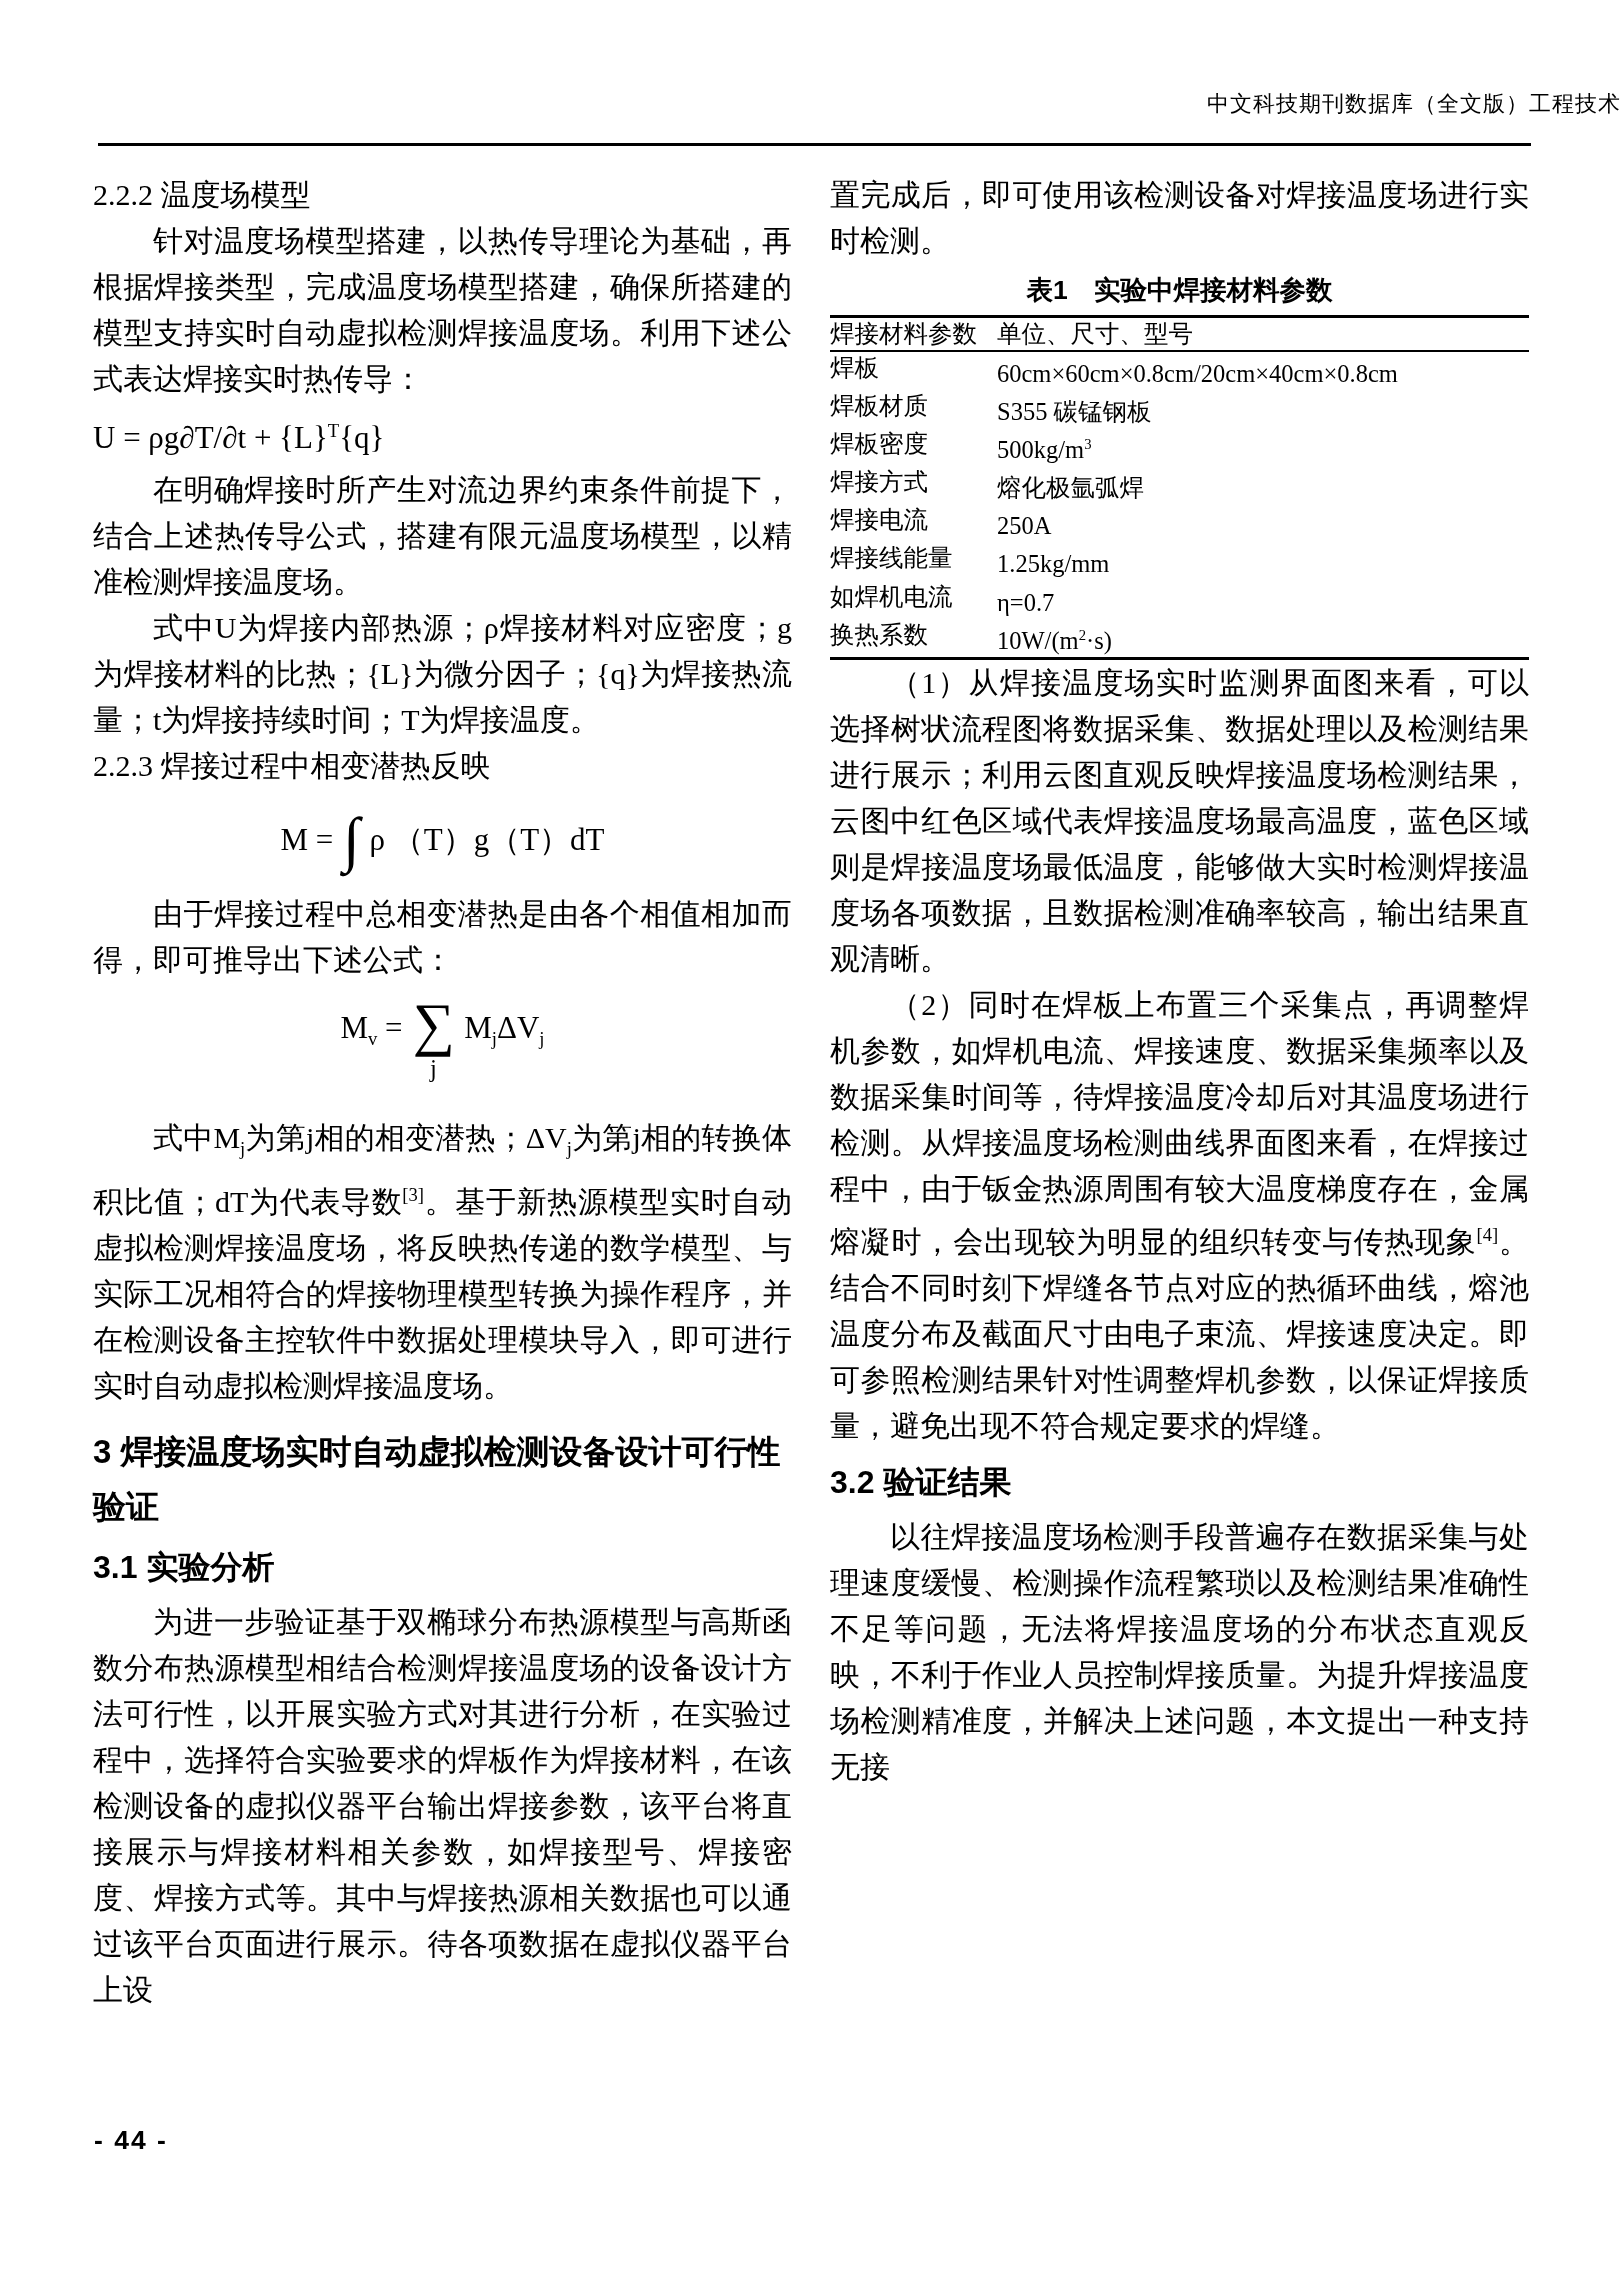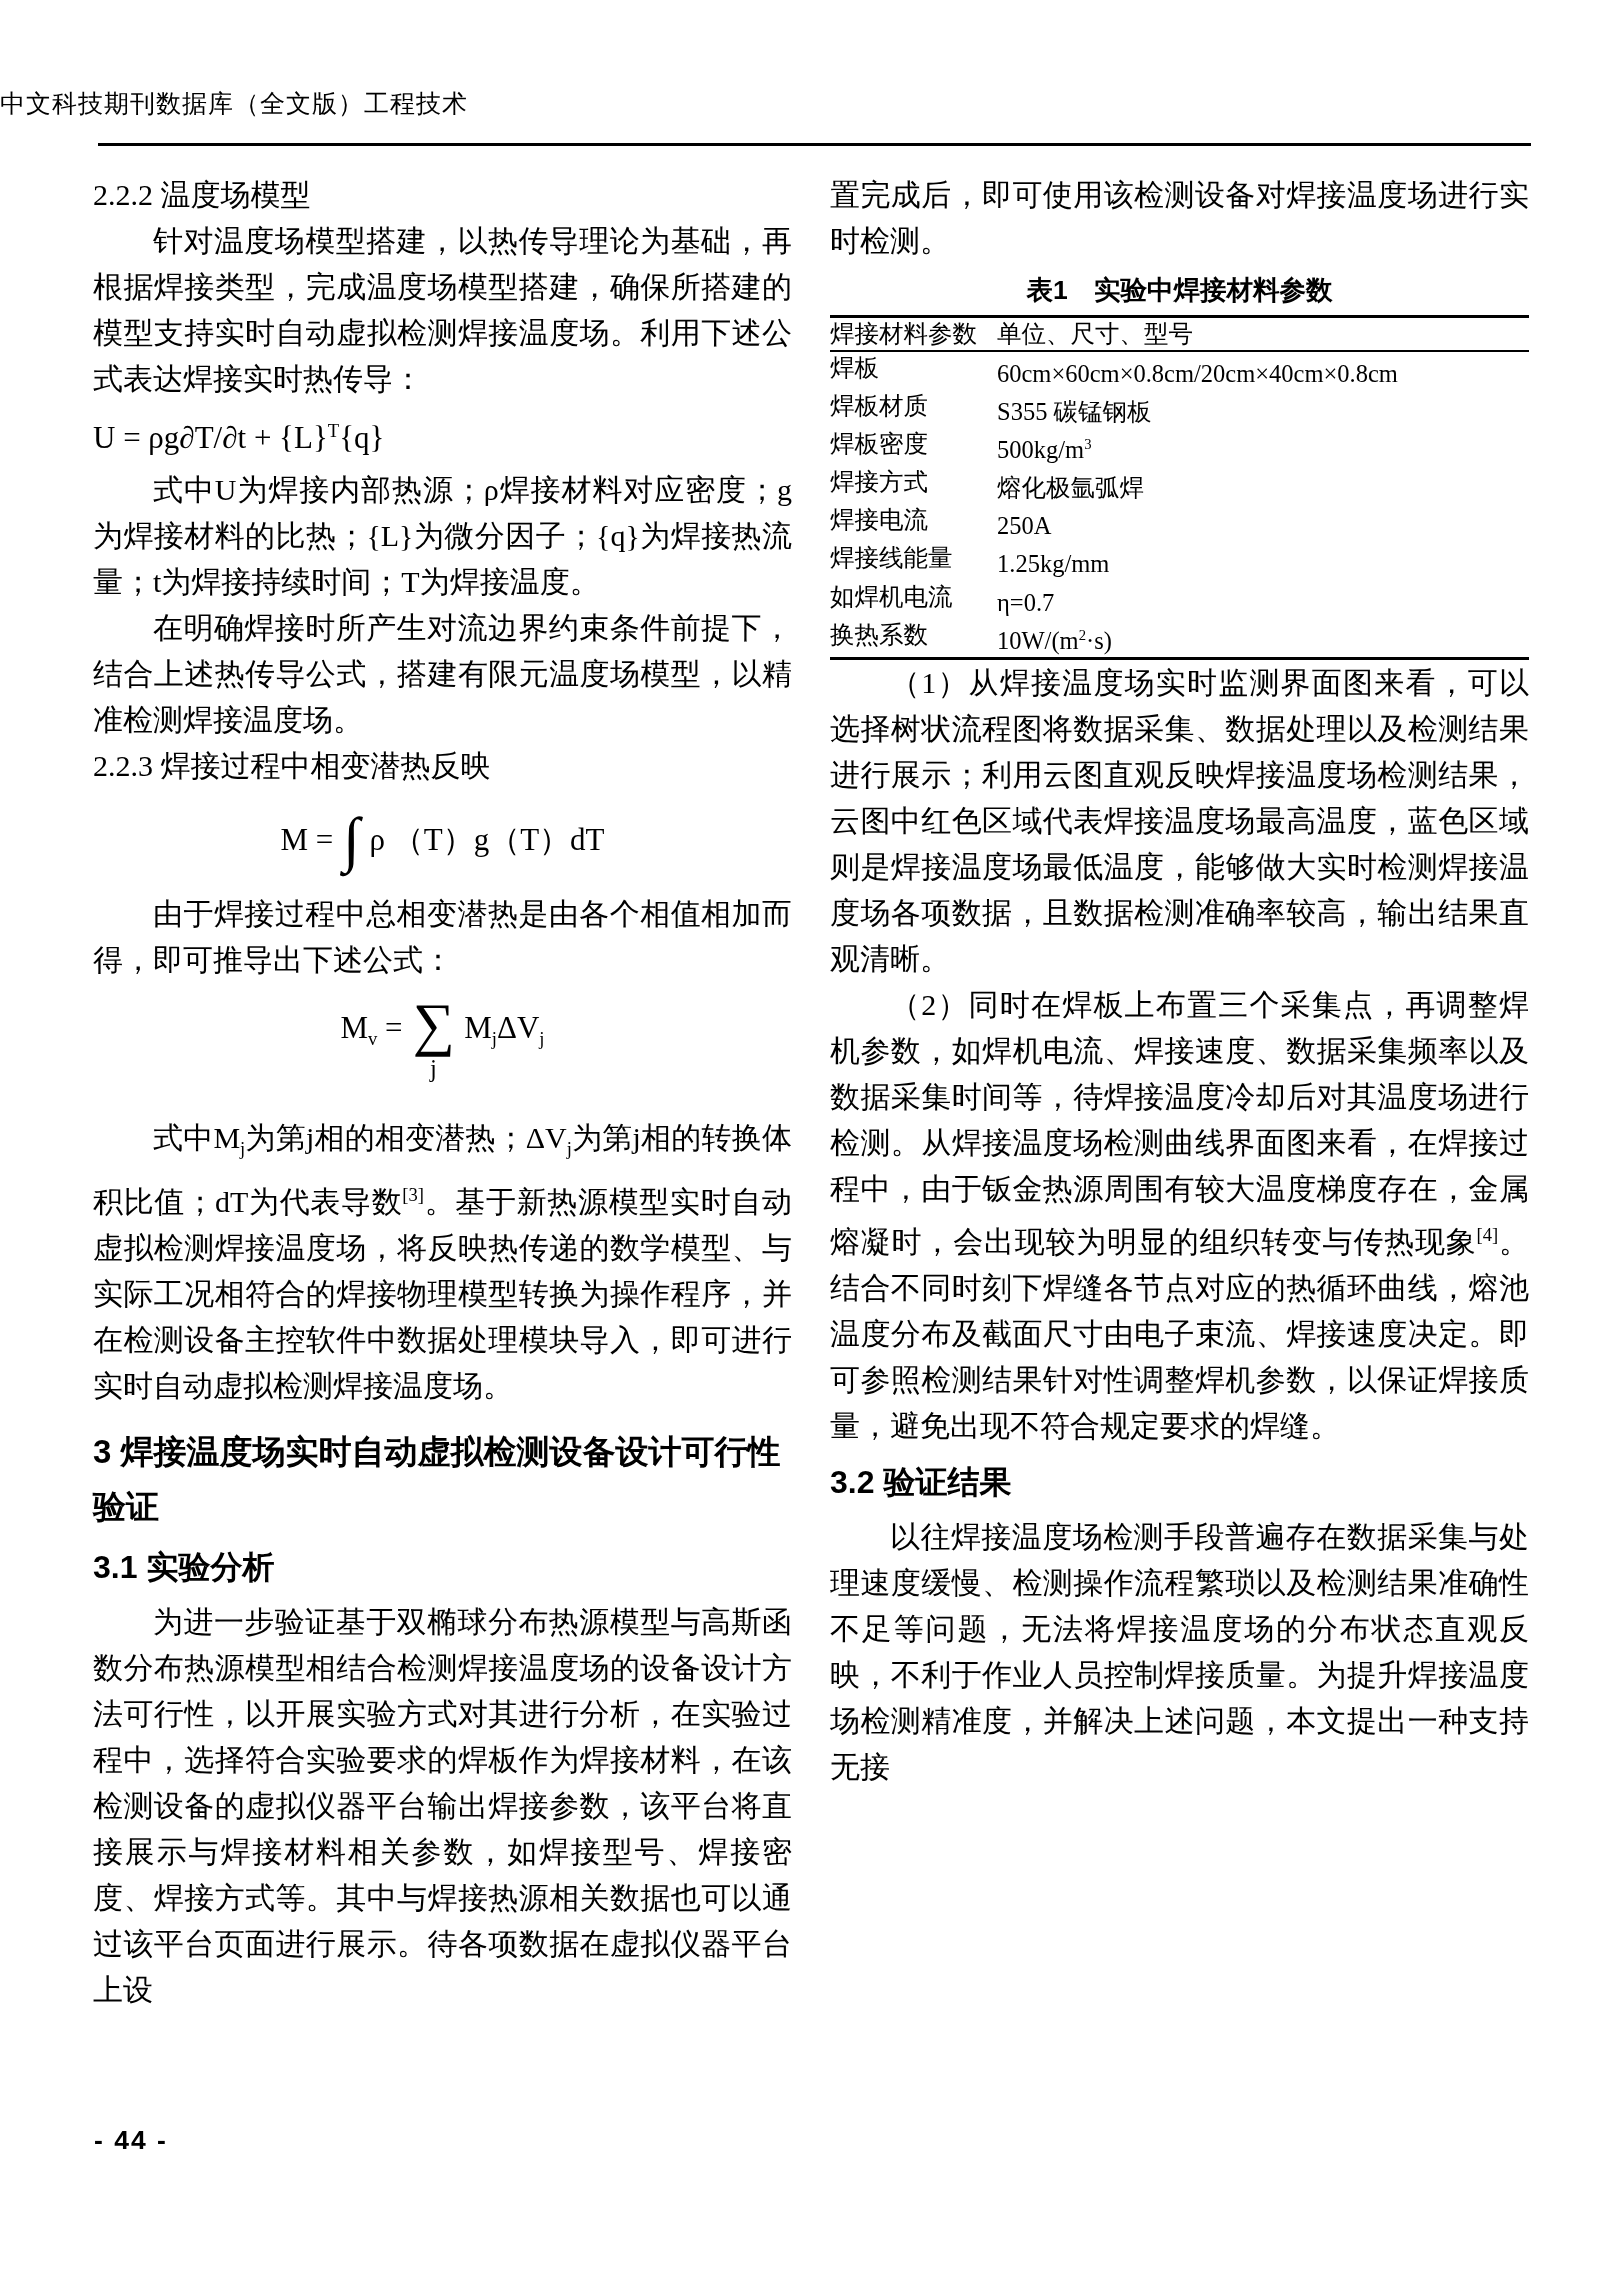--- a/index.html
+++ b/index.html
@@ -2,22 +2,23 @@
 <html><head>
 <meta charset="utf-8">
 <style>
   html,body{margin:0;padding:0;}
   body{
     width:1621px;height:2293px;background:#ffffff;color:#000;
     font-family:"Liberation Serif","DejaVu Serif",serif;
     position:relative;overflow:hidden;
   }
   .header-title{
-    padding-top:84px;text-align:left;font-size:25px;line-height:39px;
+    padding-top:84px;text-align:right;font-size:22px;line-height:39px;
     letter-spacing:1px;
+    margin-left:32px;
   }
   .header-rule{
     margin:19.6px 90px 0 98px;height:3.9px;background:#000;
   }
   .columns{
     display:flex;gap:38px;padding:25.5px 92px 0 93px;
   }
   .col{
     width:706px;font-size:30px;line-height:46px;text-align:justify;
     text-justify:inter-ideograph;
@@ -95,22 +96,22 @@
   </div>
 
   <div class="columns">
 
     <div class="col">
       <p class="subsec-heading">2.2.2 温度场模型</p>
       <p class="body-p">针对温度场模型搭建，以热传导理论为基础，再根据焊接类型，完成温度场模型搭建，确保所搭建的模型支持实时自动虚拟检测焊接温度场。利用下述公式表达焊接实时热传导：</p>
 
       <p class="formula"><span>U = ρg∂T/∂t + {L}</span><sup>T</sup><span>{q}</span></p>
 
+      <p class="body-p">在明确焊接时所产生对流边界约束条件前提下，结合上述热传导公式，搭建有限元温度场模型，以精准检测焊接温度场。</p>
       <p class="body-p">式中U为焊接内部热源；ρ焊接材料对应密度；g为焊接材料的比热；{L}为微分因子；{q}为焊接热流量；t为焊接持续时间；T为焊接温度。</p>
-      <p class="body-p">在明确焊接时所产生对流边界约束条件前提下，结合上述热传导公式，搭建有限元温度场模型，以精准检测焊接温度场。</p>
 
       <p class="subsec-heading">2.2.3 焊接过程中相变潜热反映</p>
 
       <div class="formula f2">
         <span>M =</span>
         <span class="integral">∫</span>
         <span>ρ （T）g（T）dT</span>
       </div>
 
       <p class="body-p">由于焊接过程中总相变潜热是由各个相值相加而得，即可推导出下述公式：</p>

